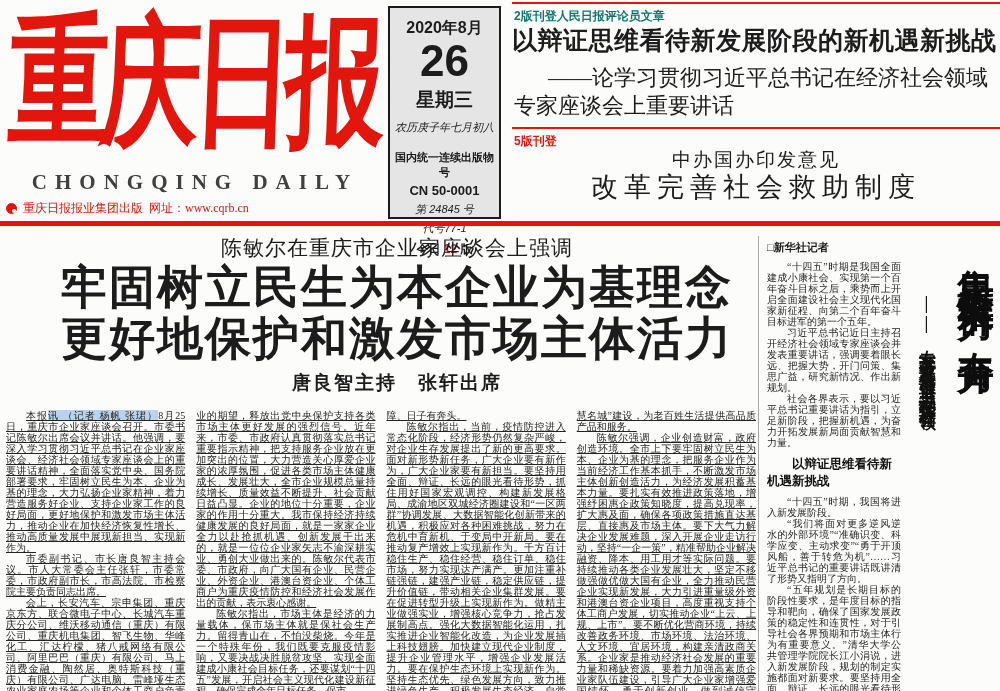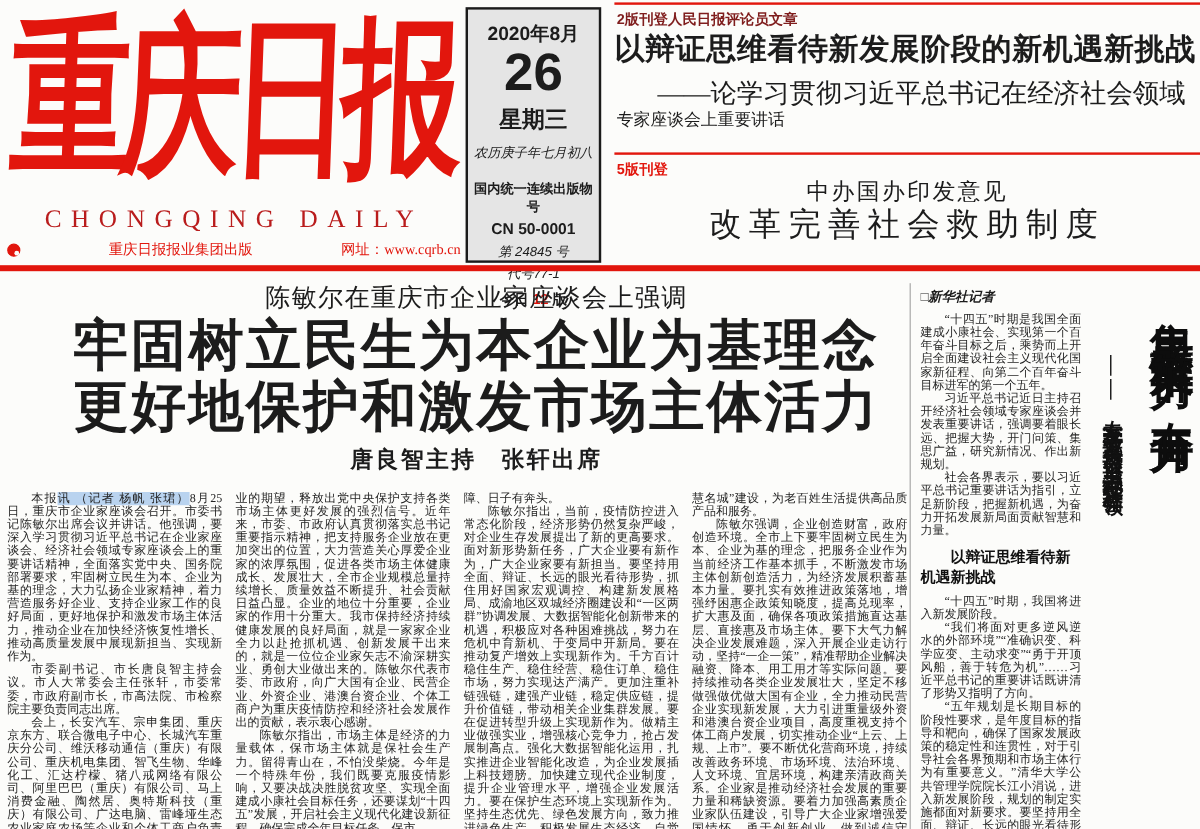--- a/index.html
+++ b/index.html
@@ -16,26 +16,26 @@
   
   .masthead { position:absolute; left:6px; top:2px; width:378px; height:218px; text-align:center; }
   .masthead-title {
     font-weight: bold; color:#e2160d; font-size:100px; line-height:1;
     letter-spacing:-8px; white-space:nowrap;
     transform: scaleY(1.42) skewX(-3deg); transform-origin: 50% 18%;
     margin-top: 18px;
   }
   .masthead-en {
     position:absolute; left:0; right:0; top:168px;
-    color:#b91c1c; font-weight:normal; font-size:21px; letter-spacing:8px;
+    color:#404040; font-weight:bold; font-size:21px; letter-spacing:8px;
   }
   .masthead-pub {
     position:absolute; left:0; right:0; top:198px;
     color:#e2160d; font-size:12px;
-    display:flex; justify-content:space-between; align-items:center; gap:6px;
+    display:flex; justify-content:flex-start; align-items:center; gap:6px;
   }
   .pub-icon { display:inline-block; width:11px; height:11px; border-radius:50%;
     background:#e2160d; border:1px solid #e2160d; position:relative; }
   .pub-icon::after{ content:""; position:absolute; right:0; bottom:0; width:4px; height:4px;
     background:#fcfcfa; border-radius:50%; }
 
   
   .datebox {
     position:absolute; left:388px; top:6px; width:113px; height:213px;
     border:2px solid #1b1b1b; background:#e5e5e5; text-align:center;
@@ -45,51 +45,51 @@
   .db-week { font-size:19px; font-weight:bold; margin-top:3px; }
   .db-lunar{ font-size:11px; font-style:italic; margin-top:7px; }
   .db-issn-label { font-size:11px; font-weight:bold; margin-top:15px; }
   .db-issn { font-size:13px; font-weight:bold; margin-top:3px; }
   .db-issue, .db-code { font-size:11px; font-style:italic; margin-top:4px; }
   .db-today{ font-size:12px; font-weight:bold; margin-top:5px; }
 
   
   .topright { position:absolute; left:512px; top:0; width:488px; height:221px; }
   .tr-topline { position:absolute; top:2px; left:0; right:0; height:2px; background:#e2160d; }
-  .tr1-eyebrow { position:absolute; top:8px; left:2px; font-size:12px; font-weight:bold; color:#7f1d1d; }
+  .tr1-eyebrow { position:absolute; top:8px; left:2px; font-size:12px; font-weight:bold; color:#0f766e; }
   .tr1-headline { position:absolute; top:24px; left:0; font-size:25px; font-weight:900; white-space:nowrap; letter-spacing:0.5px; }
   .tr1-sub1 { position:absolute; top:63px; left:36px; font-size:22px; white-space:nowrap; }
-  .tr1-sub2 { position:absolute; top:91px; left:2px; font-size:14px; white-space:nowrap; }
+  .tr1-sub2 { position:absolute; top:91px; left:2px; font-size:22px; white-space:nowrap; }
   .tr-divider { position:absolute; top:127px; left:0; right:0; height:2px; background:#e2160d; }
   .tr2-eyebrow { position:absolute; top:133px; left:2px; font-size:12px; font-weight:bold; color:#e2160d; }
   .tr2-kicker { position:absolute; top:147px; left:0; width:100%; text-align:center; font-size:19px; letter-spacing:2px; }
   .tr2-headline { position:absolute; top:169px; left:0; width:100%; text-align:center; font-size:27px; font-weight:400; letter-spacing:6px; }
 
   .red-rule { position:absolute; top:221px; left:0; width:1000px; height:5px; background:#e2160d; }
 
   
   .story-head { position:absolute; left:22px; top:234px; width:750px; text-align:center; }
   .kicker { font-size:21px; letter-spacing:1px; }
   .headline { font-size:46px; font-weight:900; line-height:1.1; letter-spacing:2px; white-space:nowrap; }
   .byline { font-size:19px; font-weight:bold; margin-top:7px; letter-spacing:2px; }
 
   .body-cols {
     position:absolute; left:6px; top:410px; width:750px; height:281px;
     overflow:hidden; display:flex; gap:11px;
   }
-  .bcol { flex:1; font-size:10px; line-height:11px; text-align:justify; color:#242424; }
+  .bcol { flex:1; font-size:10px; line-height:11px; text-align:justify; color:#242424;text-decoration:underline; }
   .bcol p { text-indent:2em; }
   .bcol p.noind { text-indent:0; }
   .hl { background:#b9d3ef; }
 
   .vdiv { position:absolute; left:758px; top:236px; width:1px; height:455px; background:#a8a8a8; }
 
   
   .sidebar { position:absolute; left:767px; top:240px; width:134px; height:451px; overflow:hidden; }
-  .sb-byline { font-size:11px; font-style:italic; font-weight:bold; margin-bottom:6px; }
+  .sb-byline { font-size:11px; font-weight:bold; margin-bottom:6px; }
   .sidebar p { font-size:10px; line-height:11px; text-indent:2em; text-align:justify; color:#242424; }
   .sb-subhead { font-size:12.5px; font-weight:bold; line-height:1.35; margin:8px 0 6px; text-indent:2em; text-align:left; color:#111; }
 
   
   .vert-wrap { position:absolute; left:903px; top:240px; width:97px; height:451px; display:flex; overflow:hidden; }
   .vert-sub {
     writing-mode:vertical-rl; font-size:17px; font-weight:bold; letter-spacing:3px;
     padding-top:56px; width:36px; color:#111;
   }
   .vert-title {

